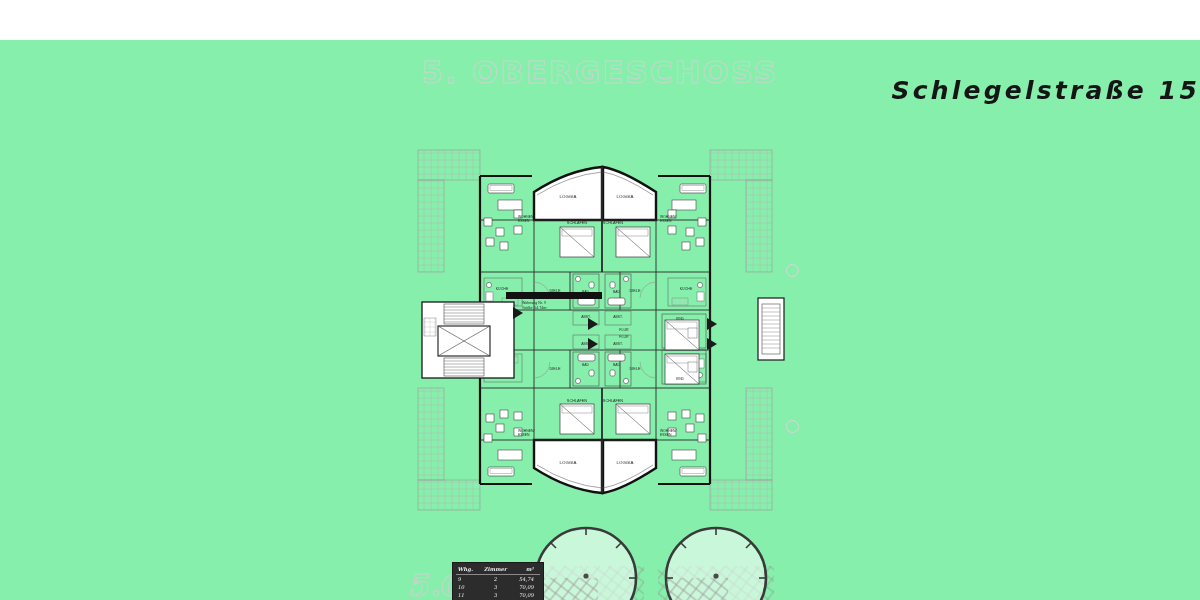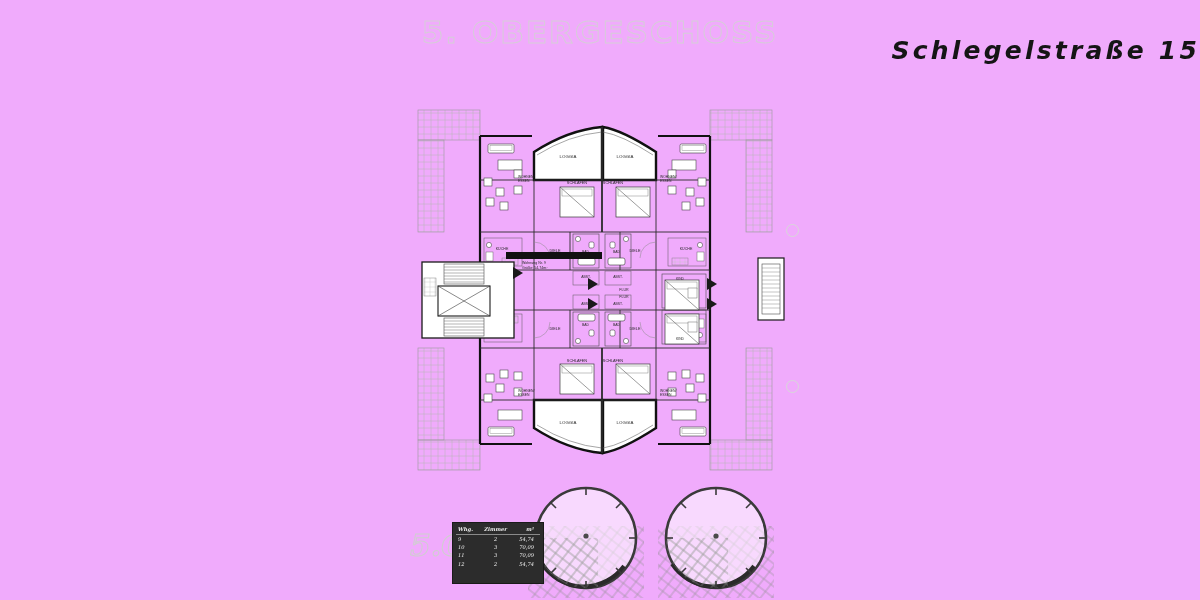--- a/index.html
+++ b/index.html
@@ -2,21 +2,21 @@
 <html lang="de"><head>
 <meta charset="utf-8">
 <title>Schlegelstraße 15 — 5. Obergeschoss</title>
 <style>
   html,body{margin:0;padding:0;background:#ffffff;}
   body{
     width:1200px;height:600px;overflow:hidden;position:relative;
     font-family:"Liberation Sans","DejaVu Sans",sans-serif;
     color:#1a1a1a;
   }
-  .sheet{position:absolute;inset:0;background:#f0abfc;}
+  .sheet{position:absolute;inset:0;background:#86efac;margin-top:40px;}
 
   
   .titlewrap{position:absolute;left:0;top:14px;width:1200px;height:58px;}
   .ghost-title{
     position:absolute;left:0;top:0;width:1200px;text-align:center;
     font-family:"DejaVu Sans",sans-serif;
     font-size:31px;font-weight:700;letter-spacing:2px;
     color:transparent;
     -webkit-text-stroke:1px #d2d2d2;
     opacity:.85;

